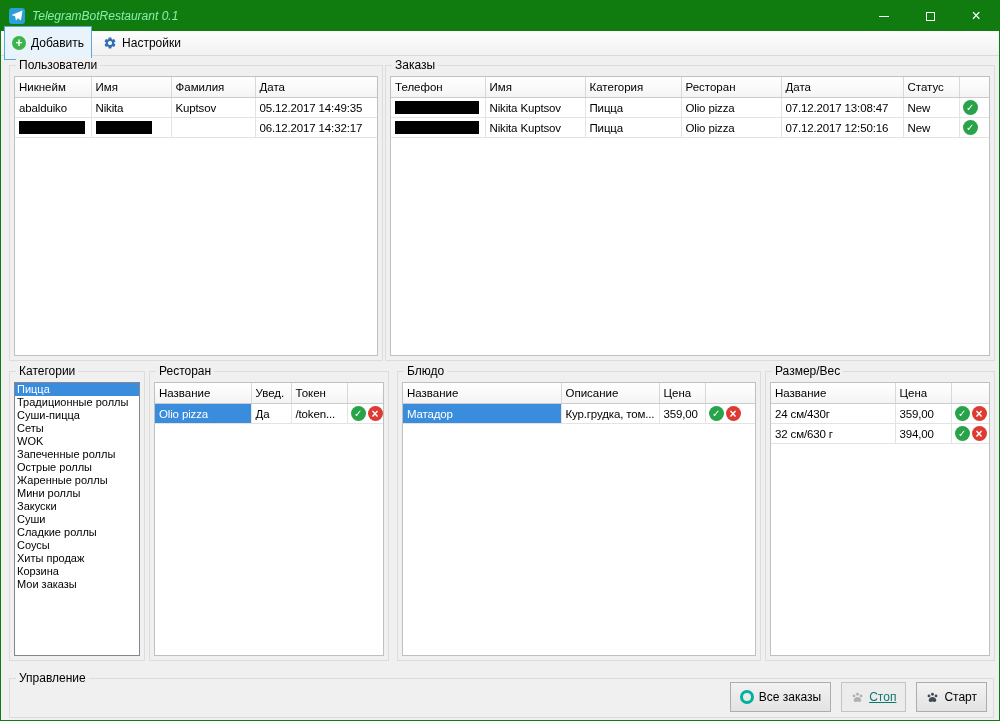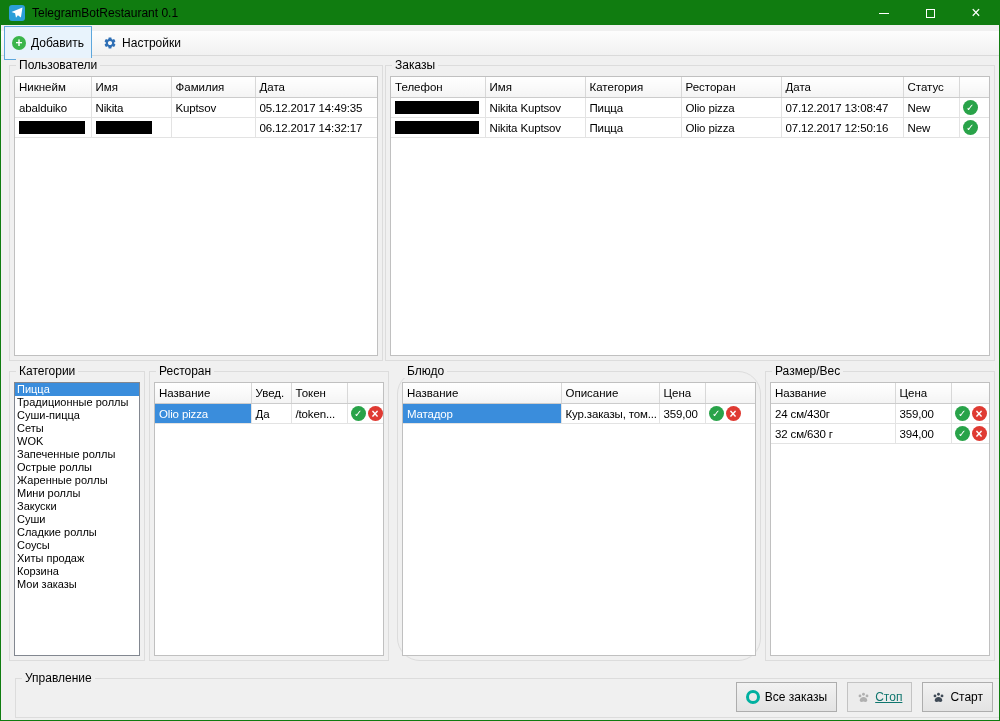--- a/index.html
+++ b/index.html
@@ -1,20 +1,20 @@
 <!DOCTYPE html>
 <html><head>
 <meta charset="utf-8">
 <style>
   html,body{margin:0;padding:0;}
   body{font-family:"Liberation Sans","DejaVu Sans",sans-serif;background:#3a3a3a;}
   .window{position:relative;width:1000px;height:721px;background:#f0f0f0;border:1px solid #107C10;box-sizing:border-box;overflow:hidden;}
 
   
-  .titlebar{position:absolute;top:0;left:0;right:0;height:24px;background:#107C10;display:flex;align-items:center;color:#000000;}
+  .titlebar{position:absolute;top:0;left:0;right:0;height:30px;background:#107C10;display:flex;align-items:center;color:#86efac;font-style:italic;}
   .app-icon{margin:0 7px 0 8px;width:16px;height:16px;display:flex;}
   .title-text{font-size:12px;}
   .win-controls{margin-left:auto;display:flex;height:100%;}
   .win-btn{width:46px;height:100%;display:flex;align-items:center;justify-content:center;color:#fff;cursor:default;}
   .glyph-min{display:block;width:10px;height:1px;background:#fff;}
   .glyph-max{display:block;width:9px;height:9px;border:1px solid #fff;box-sizing:border-box;}
   .glyph-close{font-size:16px;line-height:1;}
   .glyph-close::before{content:"×";}
 
   
@@ -229,42 +229,42 @@
             <td class="sel">Olio pizza</td>
             <td>Да</td>
             <td>/token...</td>
             <td class="icon-cell"><span class="icon-circle green icon-check"></span><span class="icon-circle red icon-x"></span></td>
           </tr>
         </tbody>
       </table>
     </div>
   </div>
 
-  <div class="groupbox" style="left:396px;top:370px;width:362px;height:288px;border-radius:23px;">
+  <div class="groupbox" style="left:396px;top:370px;width:362px;height:288px;">
     <span class="gb-label">Блюдо</span>
     <div class="grid">
       <table>
         <colgroup>
             <col style="width:158px">
             <col style="width:98px">
             <col style="width:46px">
             <col>
           </colgroup>
         <thead>
           <tr>
             <th>Название</th>
             <th>Описание</th>
             <th>Цена</th>
             <th></th>
           </tr>
         </thead>
         <tbody>
           <tr>
             <td class="sel">Матадор</td>
-            <td>Кур.заказы, том...</td>
+            <td>Кур.грудка, том...</td>
             <td>359,00</td>
             <td class="icon-cell"><span class="icon-circle green icon-check"></span><span class="icon-circle red icon-x"></span></td>
           </tr>
         </tbody>
       </table>
     </div>
   </div>
 
   <div class="groupbox" style="left:764px;top:370px;width:228px;height:288px;">
     <span class="gb-label">Размер/Вес</span>
@@ -291,21 +291,21 @@
           <tr>
             <td>32 см/630 г</td>
             <td>394,00</td>
             <td class="icon-cell"><span class="icon-circle green icon-check"></span><span class="icon-circle red icon-x"></span></td>
           </tr>
         </tbody>
       </table>
     </div>
   </div>
 
-  <div class="groupbox" style="left:14px;top:677px;width:983px;height:38px;">
+  <div class="groupbox" style="left:8px;top:677px;width:983px;height:38px;">
     <span class="gb-label">Управление</span>
     <div class="btn-row">
       <button class="btn">
         <span class="ring-icon"></span>
         <span>Все заказы</span>
       </button>
       <button class="btn disabled">
         <span class="paw-icon">
           <svg width="13" height="13" viewBox="0 0 24 24" fill="#b0b0b0">
               <circle cx="5.5" cy="9" r="2.6"></circle>

